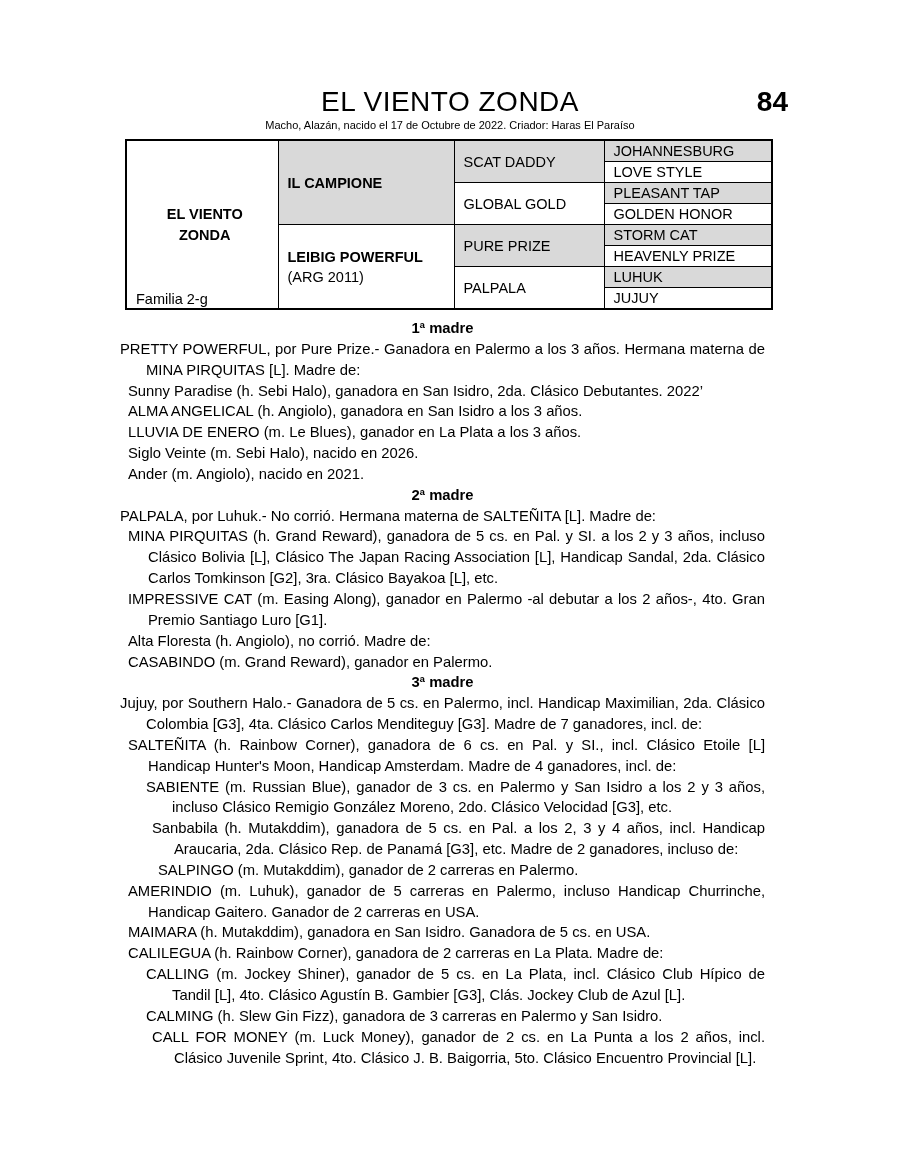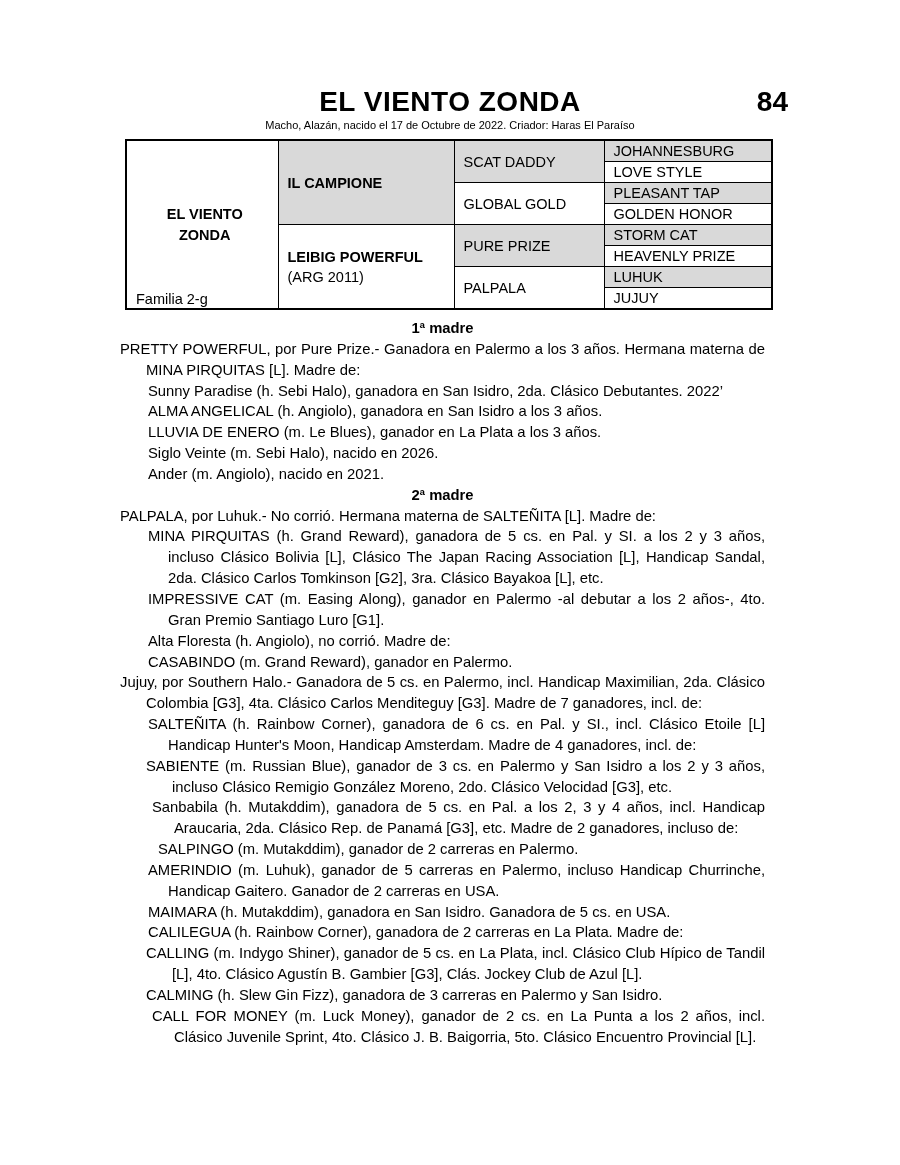--- a/index.html
+++ b/index.html
@@ -3,21 +3,21 @@
 <meta charset="utf-8">
 <style>
   html,body{margin:0;padding:0;background:#ffffff;}
   body{width:900px;height:1165px;position:relative;overflow:hidden;
        font-family:"Liberation Sans", sans-serif;color:#000;}
   .page{position:absolute;inset:0;background:#fff;}
 
   
   .title-row{position:absolute;top:86px;left:0;width:900px;height:32px;}
   .page-title{position:absolute;left:0;width:900px;text-align:center;
-              font-size:28px;font-weight:bold;letter-spacing:0.5px;}
+              font-size:28px;font-weight:normal;letter-spacing:0.5px;}
   .lot-number{position:absolute;right:112px;top:0;font-size:28px;font-weight:bold;}
   .subtitle{position:absolute;top:119px;left:0;width:900px;text-align:center;font-size:11px;}
 
   
   table.pedigree{position:absolute;top:139px;left:125px;width:646px;
                  border-collapse:collapse;table-layout:fixed;}
   table.pedigree td{border:1px solid #000;font-size:14.5px;vertical-align:middle;
                     padding:0 4px 0 9px;height:20px;overflow:hidden;white-space:nowrap;}
   table.pedigree{border:2px solid #000;}
   td.shade{background:#d9d9d9;}
@@ -27,21 +27,21 @@
   .parent-name{font-weight:bold;line-height:20px;}
   .parent-detail{font-weight:normal;line-height:20px;}
 
   
   .notes{position:absolute;top:318px;left:120px;width:645px;
          font-size:14.8px;line-height:20.85px;}
   .sec-heading{font-weight:bold;text-align:center;}
   .entry{margin:0;text-align:justify;}
   .entry .b{font-weight:normal;}
   .lvl0{margin-left:0;  padding-left:26px;text-indent:-26px;}
-  .lvl1{margin-left:28px;padding-left:20px;text-indent:-20px;}
+  .lvl1{margin-left:8px;padding-left:20px;text-indent:-20px;}
   .lvl2{margin-left:26px;padding-left:26px;text-indent:-26px;}
   .lvl3{margin-left:32px;padding-left:22px;text-indent:-22px;}
   .lvl4{margin-left:38px;padding-left:20px;text-indent:-20px;}
 </style>
 </head>
 <body>
 
 <div class="page">
 
   <div class="title-row">
@@ -132,26 +132,27 @@
       <p class="entry lvl1"><span>ALMA ANGELICAL (h. Angiolo), </span><span class="b">ganadora</span><span> en San Isidro a los 3 años.</span></p>
       <p class="entry lvl1"><span>LLUVIA DE ENERO (m. Le Blues), </span><span class="b">ganador</span><span> en La Plata a los 3 años.</span></p>
       <p class="entry lvl1"><span>Siglo Veinte (m. Sebi Halo), nacido en 2026.</span></p>
       <p class="entry lvl1"><span>Ander (m. Angiolo), nacido en 2021.</span></p>
       <div class="sec-heading">2ª madre</div>
       <p class="entry lvl0"><span>PALPALA, por Luhuk.- No corrió. Hermana materna de </span><span class="b">SALTEÑITA [L]</span><span>. Madre de:</span></p>
       <p class="entry lvl1"><span class="b">MINA PIRQUITAS</span><span> (h. Grand Reward), </span><span class="b">ganadora de 5 cs.</span><span> en Pal. y SI. a los 2 y 3 años, incluso Clásico Bolivia </span><span class="b">[L]</span><span>, Clásico The Japan Racing Association </span><span class="b">[L]</span><span>, Handicap Sandal, 2da. Clásico Carlos Tomkinson </span><span class="b">[G2]</span><span>, 3ra. Clásico Bayakoa </span><span class="b">[L]</span><span>, etc.</span></p>
       <p class="entry lvl1"><span>IMPRESSIVE CAT (m. Easing Along), </span><span class="b">ganador</span><span> en Palermo -al debutar a los 2 años-, 4to. Gran Premio Santiago Luro </span><span class="b">[G1]</span><span>.</span></p>
       <p class="entry lvl1"><span>Alta Floresta (h. Angiolo), no corrió. Madre de:</span></p>
       <p class="entry lvl1"><span>CASABINDO (m. Grand Reward), </span><span class="b">ganador</span><span> en Palermo.</span></p>
+      <div class="sec-heading">3ª madre</div>
       <p class="entry lvl0"><span class="b">Jujuy</span><span>, por Southern Halo.- </span><span class="b">Ganadora de 5 cs.</span><span> en Palermo, incl. Handicap Maximilian, 2da. Clásico Colombia </span><span class="b">[G3]</span><span>, 4ta. Clásico Carlos Menditeguy </span><span class="b">[G3]</span><span>. Madre de 7 ganadores, incl. de:</span></p>
       <p class="entry lvl1"><span class="b">SALTEÑITA</span><span> (h. Rainbow Corner), </span><span class="b">ganadora de 6 cs.</span><span> en Pal. y SI., incl. Clásico Etoile </span><span class="b">[L]</span><span> Handicap Hunter's Moon, Handicap Amsterdam. Madre de 4 ganadores, incl. de:</span></p>
       <p class="entry lvl2"><span class="b">SABIENTE</span><span> (m. Russian Blue), </span><span class="b">ganador de 3 cs.</span><span> en Palermo y San Isidro a los 2 y 3 años, incluso Clásico Remigio González Moreno, 2do. Clásico Velocidad </span><span class="b">[G3]</span><span>, etc.</span></p>
       <p class="entry lvl3"><span class="b">Sanbabila</span><span> (h. Mutakddim), </span><span class="b">ganadora de 5 cs.</span><span> en Pal. a los 2, 3 y 4 años, incl. Handicap Araucaria, 2da. Clásico Rep. de Panamá </span><span class="b">[G3]</span><span>, etc. Madre de 2 ganadores, incluso de:</span></p>
       <p class="entry lvl4"><span>SALPINGO (m. Mutakddim), </span><span class="b">ganador de 2 carreras</span><span> en Palermo.</span></p>
       <p class="entry lvl1"><span>AMERINDIO (m. Luhuk), </span><span class="b">ganador de 5 carreras</span><span> en Palermo, incluso Handicap Churrinche, Handicap Gaitero. </span><span class="b">Ganador de 2 carreras</span><span> en USA.</span></p>
       <p class="entry lvl1"><span>MAIMARA (h. Mutakddim), </span><span class="b">ganadora</span><span> en San Isidro. </span><span class="b">Ganadora de 5 cs.</span><span> en USA.</span></p>
       <p class="entry lvl1"><span>CALILEGUA (h. Rainbow Corner), </span><span class="b">ganadora de 2 carreras</span><span> en La Plata. Madre de:</span></p>
-      <p class="entry lvl2"><span class="b">CALLING</span><span> (m. Indygo Shiner), </span><span class="b">ganador de 5 cs.</span><span> en La Plata, incl. Clásico Club Hípico de Tandil </span><span class="b">[L]</span><span>, 4to. Clásico Agustín B. Gambier </span><span class="b">[G3]</span><span>, Clás. Jockey Club de Azul </span><span class="b">[L]</span><span>.</span></p>
+      <p class="entry lvl2"><span class="b">CALLING</span><span> (m. Jockey Shiner), </span><span class="b">ganador de 5 cs.</span><span> en La Plata, incl. Clásico Club Hípico de Tandil </span><span class="b">[L]</span><span>, 4to. Clásico Agustín B. Gambier </span><span class="b">[G3]</span><span>, Clás. Jockey Club de Azul </span><span class="b">[L]</span><span>.</span></p>
       <p class="entry lvl2"><span>CALMING (h. Slew Gin Fizz), </span><span class="b">ganadora de 3 carreras</span><span> en Palermo y San Isidro.</span></p>
       <p class="entry lvl3"><span class="b">CALL FOR MONEY</span><span> (m. Luck Money), </span><span class="b">ganador de 2 cs.</span><span> en La Punta a los 2 años, incl. Clásico Juvenile Sprint, 4to. Clásico J. B. Baigorria, 5to. Clásico Encuentro Provincial </span><span class="b">[L]</span><span>.</span></p>
     </div>
 
 </div>
 
 </body></html>

